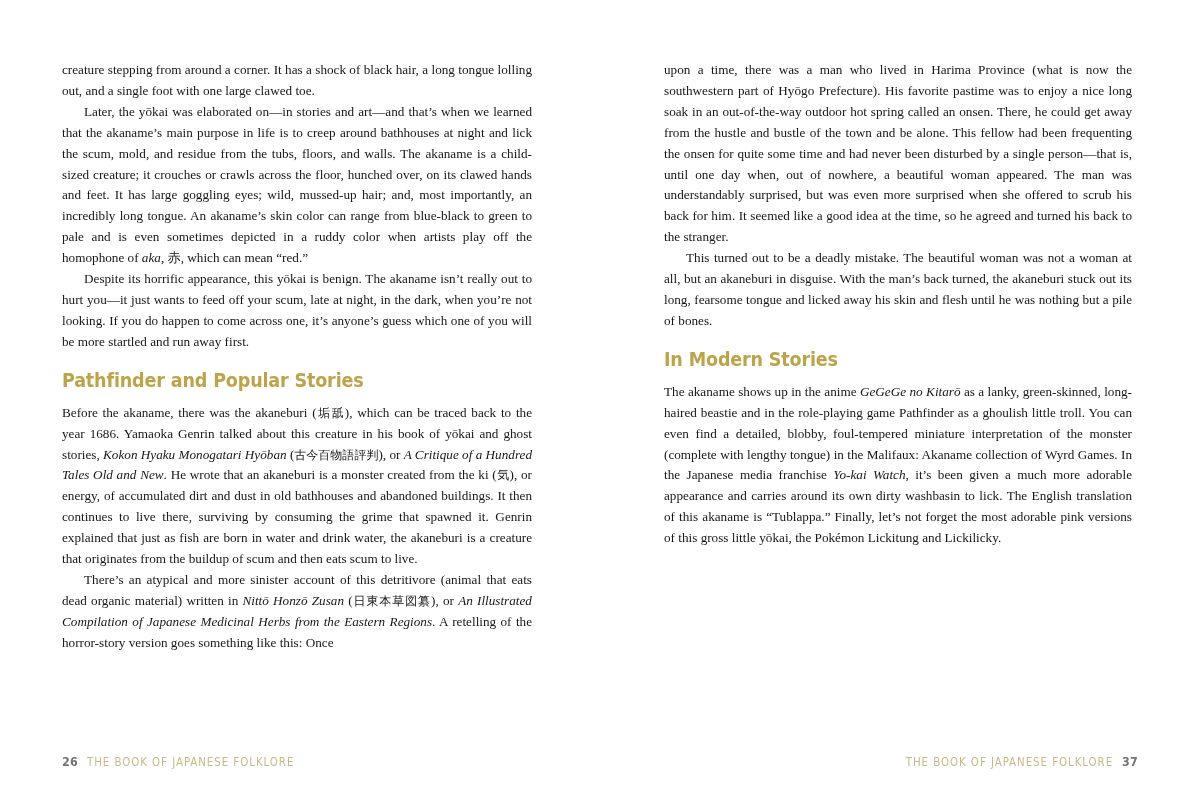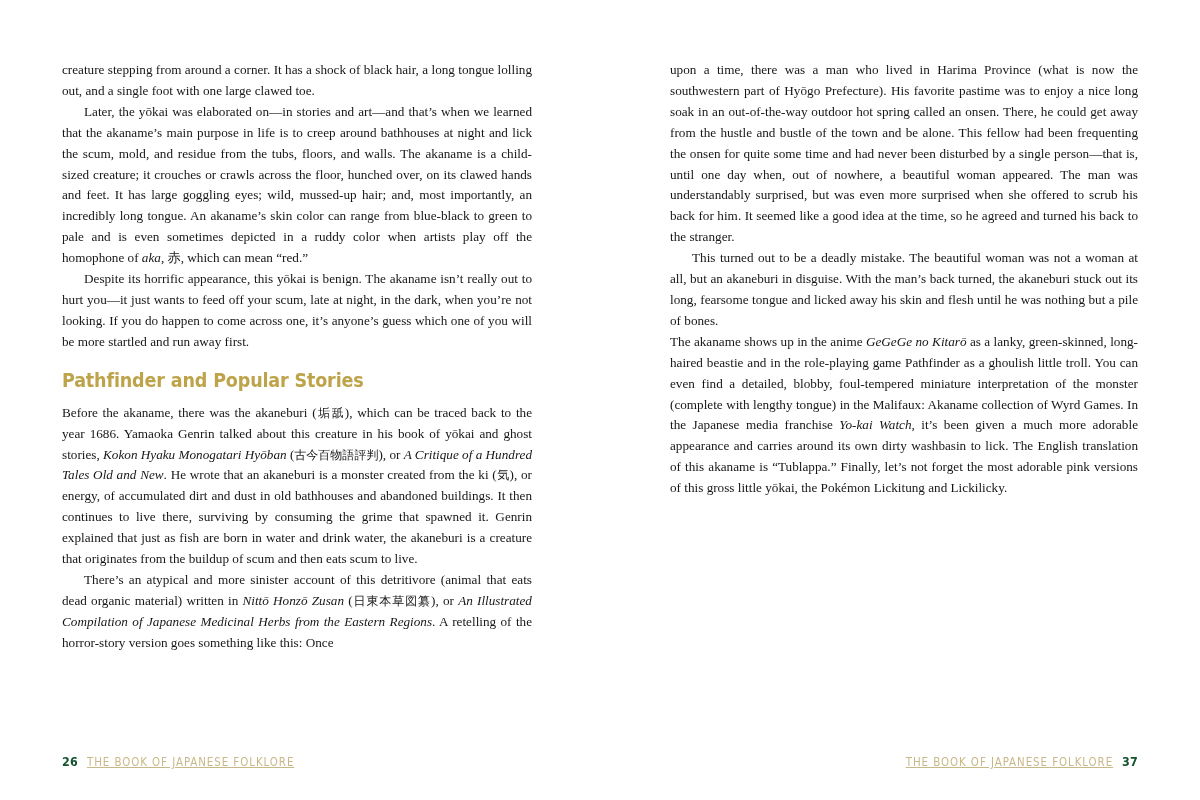--- a/index.html
+++ b/index.html
@@ -35,21 +35,21 @@
     top: 60px;
     width: 470px;
     font-size: 13.2px;
     line-height: 20.9px;
     text-align: justify;
     text-justify: inter-word;
     hyphens: manual;
     color: #161616;
   }
   .page-left .text-column  { left: 62px; }
-  .page-right .text-column { left: 70px; width: 468px; }
+  .page-right .text-column { left: 64px; width: 468px; }
 
   p.para {
     margin: 0;
     text-indent: 22px;
   }
   p.para.no-indent { text-indent: 0; }
 
   p.para i, p.para em {
     font-style: italic;
   }
@@ -76,28 +76,28 @@
   .folio {
     position: absolute;
     bottom: 31px;
     font-family: "DejaVu Sans Condensed", "Liberation Sans Narrow", "Liberation Sans", sans-serif;
     font-size: 11.4px;
     letter-spacing: 0.95px;
     white-space: nowrap;
     color: #c3b07a;
   }
   .folio .num {
-    color: #14532d;
+    color: #737373;
     font-weight: bold;
     letter-spacing: 0.2px;
     font-size: 12.4px;
   }
   .folio-left  { left: 62px; }
   .folio-right { right: 62px; text-align: right; }
-  .folio .title { color: #c9b887; text-decoration: underline; }
+  .folio .title { color: #c9b887; }
   .folio .sp { display: inline-block; width: 9px; }
 </style>
 </head>
 <body>
 
 <div class="spread">
 
   <div class="page page-left">
     <div class="text-column">
 
@@ -122,20 +122,23 @@
     </div>
   </div>
 
   <div class="page page-right">
     <div class="text-column">
 
       <p class="para no-indent">upon a time, there was a man who lived in Harima Province (what is now the southwestern part of Hyōgo Prefecture). His favorite pastime was to enjoy a nice long soak in an out-of-the-way outdoor hot spring called an onsen. There, he could get away from the hustle and bustle of the town and be alone. This fellow had been frequenting the onsen for quite some time and had never been disturbed by a single person—that is, until one day when, out of nowhere, a beautiful woman appeared. The man was understandably surprised, but was even more surprised when she offered to scrub his back for him. It seemed like a good idea at the time, so he agreed and turned his back to the stranger.</p>
 
       <p class="para">This turned out to be a deadly mistake. The beautiful woman was not a woman at all, but an akaneburi in disguise. With the man’s back turned, the akaneburi stuck out its long, fearsome tongue and licked away his skin and flesh until he was nothing but a pile of bones.</p>
 
+      <div class="heading-block">
+        <h2 class="section-heading">In Modern Stories</h2>
+      </div>
 
       <p class="para no-indent"><span>The akaname shows up in the anime </span><i>GeGeGe no Kitarō</i><span> as a lanky, green-skinned, long-haired beastie and in the role-playing game Pathfinder as a ghoulish little troll. You can even find a detailed, blobby, foul-tempered miniature interpretation of the monster (complete with lengthy tongue) in the Malifaux: Akaname collection of Wyrd Games. In the Japanese media franchise </span><i>Yo-kai Watch</i><span>, it’s been given a much more adorable appearance and carries around its own dirty washbasin to lick. The English translation of this akaname is “Tublappa.” Finally, let’s not forget the most adorable pink versions of this gross little yōkai, the Pokémon Lickitung and Lickilicky.</span></p>
 
     </div>
 
     <div class="folio folio-right">
       <span class="title">THE BOOK OF JAPANESE FOLKLORE</span><span class="sp"></span><span class="num">37</span>
     </div>
   </div>
 

